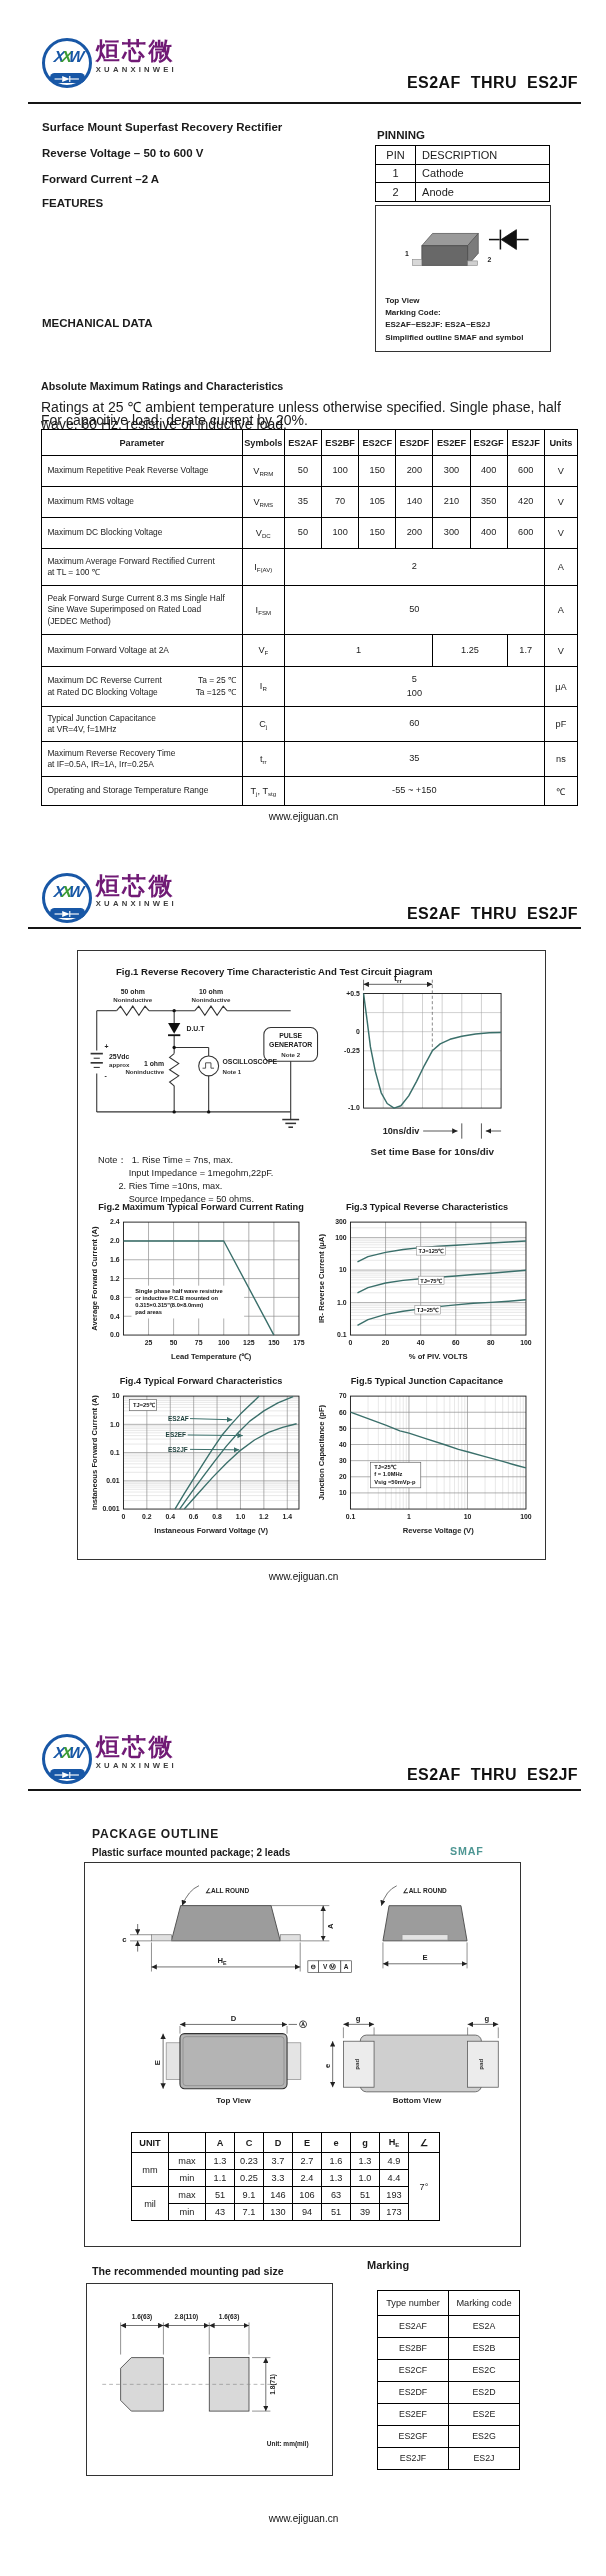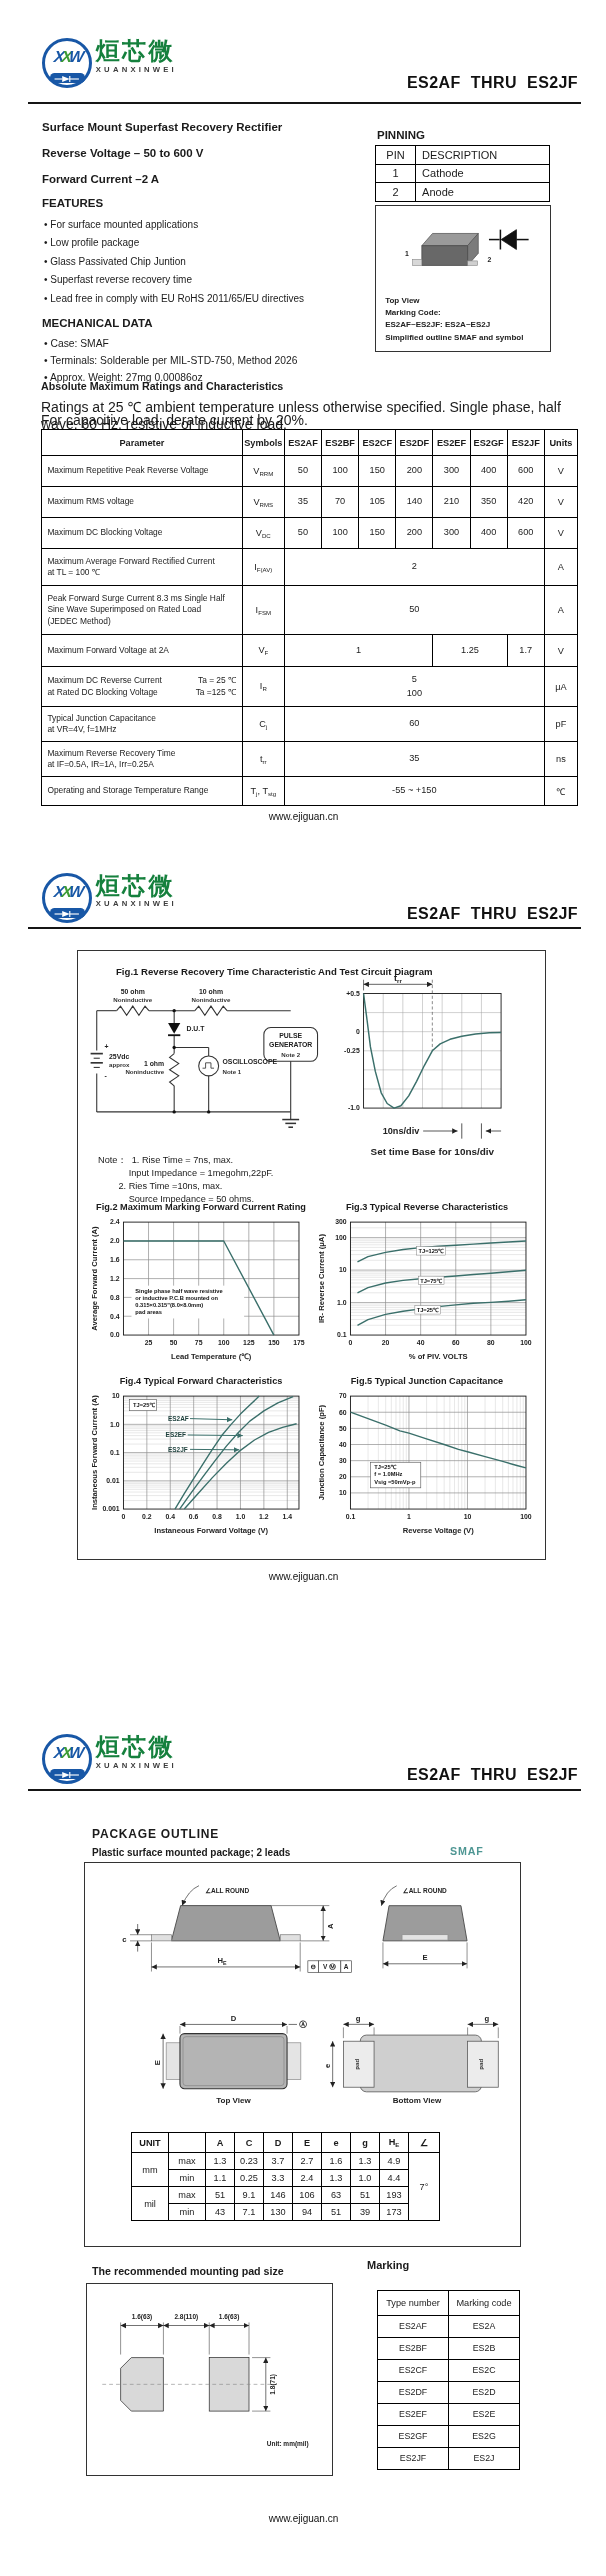--- a/index.html
+++ b/index.html
@@ -10,21 +10,21 @@
   #p1{top:0;height:859px}#p2{top:859px;height:859px}#p3{top:1717px;height:859px}
   .hdr-rule{height:2.3px;background:#151515;left:27.6px;width:553px}
   .doc-title{font-size:16px;font-weight:bold;letter-spacing:0.4px;word-spacing:5.4px;color:#111}
   .logo{display:flex;align-items:flex-start}
   .logo-circle{width:44px;height:44px;border:3.8px solid #1857a6;border-radius:50%;position:relative;background:#fff;flex:0 0 auto}
   .logo-xxw{position:absolute;top:6.9px;left:1.5px;width:41px;text-align:center;font-style:italic;font-weight:bold;
             font-size:16px;color:#1857a6;letter-spacing:-3.1px;transform:skewX(-6deg)}
   .lx2{color:#3e9c35}
   .logo-band{position:absolute;left:4.6px;bottom:2.3px;width:35px;height:10px;background:#1857a6;border-radius:4.6px}
   .logo-text{margin-left:3.8px}
-  .logo-cn{font-size:24px;font-weight:bold;color:#15803d;letter-spacing:2.3px;line-height:1.05}
+  .logo-cn{font-size:24px;font-weight:bold;color:#701a75;letter-spacing:2.3px;line-height:1.05}
   .logo-en{font-size:7.7px;font-weight:bold;color:#3c3c3c;letter-spacing:3.2px;margin-top:1.5px}
   .subtitle{font-size:11.5px;font-weight:bold}
   .sechead{font-size:11.5px;font-weight:bold}
   .blist div{line-height:18.4px;font-size:10px}
   .blist div::before{content:"• "}
   .mlist div{line-height:17px;font-size:10.3px}
   .mlist div::before{content:"• "}
   table{border-collapse:collapse;background:#fff;table-layout:fixed}
   .tbl{border:1.5px solid #000}
   .tbl td,.tbl th{border:0.8px solid #000;overflow:hidden}
@@ -128,34 +128,22 @@
           <td>Cathode</td>
         </tr>
         <tr>
           <td class="c">2</td>
           <td>Anode</td>
         </tr>
       </tbody>
   </table>
 
   <div class="sechead abs" style="left:42px;top:197px">FEATURES</div>
-  <div class="blist abs" style="left:44px;top:216px">
-      <div>For surface mounted applications</div>
-      <div>Low profile package</div>
-      <div>Glass Passivated Chip Juntion</div>
-      <div>Superfast reverse recovery time</div>
-      <div>Lead free in comply with EU RoHS 2011/65/EU directives</div>
-    </div>
 
   <div class="sechead abs" style="left:42px;top:317px">MECHANICAL DATA</div>
-  <div class="mlist abs" style="left:44px;top:335px">
-      <div>Case: SMAF</div>
-      <div>Terminals: Solderable per MIL-STD-750, Method 2026</div>
-      <div>Approx. Weight: 27mg  0.00086oz</div>
-    </div>
 
   <div class="symbox abs" style="left:375px;top:205px;width:174px;height:145px">
     <svg width="171" height="90" viewBox="0 0 224 118">
       <polygon points="60,52 74,36 134,36 120,52" fill="#9a9a9a" stroke="#555" stroke-width="1"></polygon>
       <polygon points="120,52 134,36 134,62 120,78" fill="#7b7b7b" stroke="#555" stroke-width="1"></polygon>
       <polygon points="60,52 120,52 120,78 60,78" fill="#686868" stroke="#4a4a4a" stroke-width="1"></polygon>
       <rect x="48" y="70" width="12" height="8" fill="#d8d8d8" stroke="#888" stroke-width="0.8"></rect>
       <rect x="120" y="72" width="13" height="6" fill="#cfcfcf" stroke="#888" stroke-width="0.8"></rect>
       <text x="38" y="66" class="ct">1</text>
       <text x="146" y="74" class="ct">2</text>
@@ -431,21 +419,21 @@
         <line x1="118" y1="208" x2="163" y2="208" stroke="#222" stroke-width="1" marker-end="url(#aE)"></line>
         <line x1="168.57142857142858" y1="198" x2="168.57142857142858" y2="218" stroke="#222" stroke-width="1"></line>
         <line x1="194.28571428571428" y1="198" x2="194.28571428571428" y2="218" stroke="#222" stroke-width="1"></line>
         <line x1="220" y1="208" x2="200" y2="208" stroke="#222" stroke-width="1" marker-end="url(#aE)"></line>
         <text x="130" y="240" class="wcap" text-anchor="middle">Set time Base for 10ns/div</text>
       </g>
     </svg>
 
   <div class="notes abs" style="left:98px;top:295px"><div>Note：  1. Rise Time = 7ns, max.</div><div>            Input Impedance = 1megohm,22pF.</div><div>        2. Ries Time =10ns, max.</div><div>            Source Impedance = 50 ohms.</div></div>
 
-  <div class="figtitle abs" style="left:86px;top:343px">Fig.2  Maximum Marking Forward Current Rating</div>
+  <div class="figtitle abs" style="left:86px;top:343px">Fig.2  Maximum Typical Forward Current Rating</div>
   <div class="figtitle abs" style="left:312px;top:343px">Fig.3  Typical Reverse Characteristics</div>
   <svg class="abs" id="fig2" style="left:88px;top:357px" width="222" height="145" viewBox="0 0 290 190">
       <g>
         <line x1="78.85714285714286" y1="8" x2="78.85714285714286" y2="156" stroke="#8c8c8c" stroke-width="0.9"></line>
         <line x1="111.71428571428571" y1="8" x2="111.71428571428571" y2="156" stroke="#8c8c8c" stroke-width="0.9"></line>
         <line x1="144.57142857142856" y1="8" x2="144.57142857142856" y2="156" stroke="#8c8c8c" stroke-width="0.9"></line>
         <line x1="177.42857142857142" y1="8" x2="177.42857142857142" y2="156" stroke="#8c8c8c" stroke-width="0.9"></line>
         <line x1="210.28571428571428" y1="8" x2="210.28571428571428" y2="156" stroke="#8c8c8c" stroke-width="0.9"></line>
         <line x1="243.14285714285714" y1="8" x2="243.14285714285714" y2="156" stroke="#8c8c8c" stroke-width="0.9"></line>
         <line x1="46" y1="131.33333333333334" x2="276" y2="131.33333333333334" stroke="#8c8c8c" stroke-width="0.9"></line>

